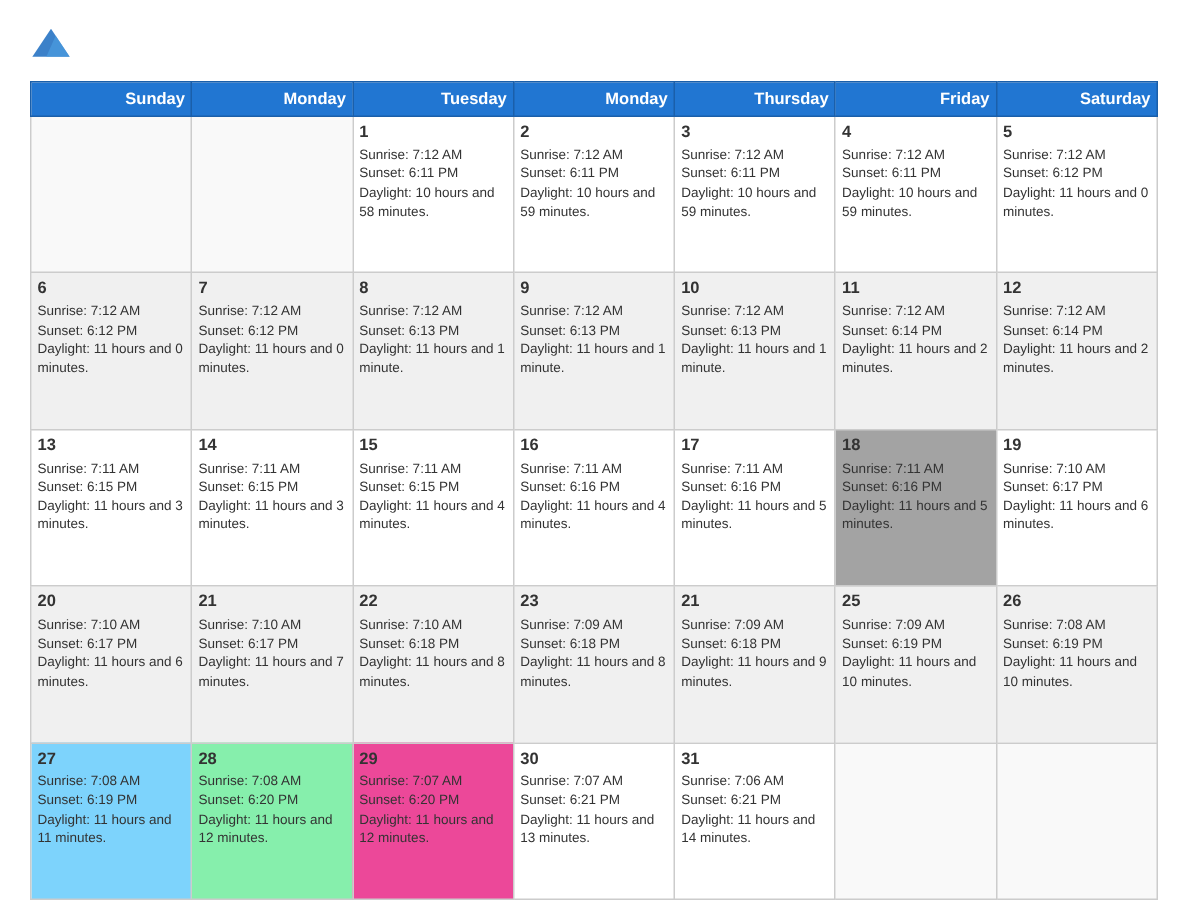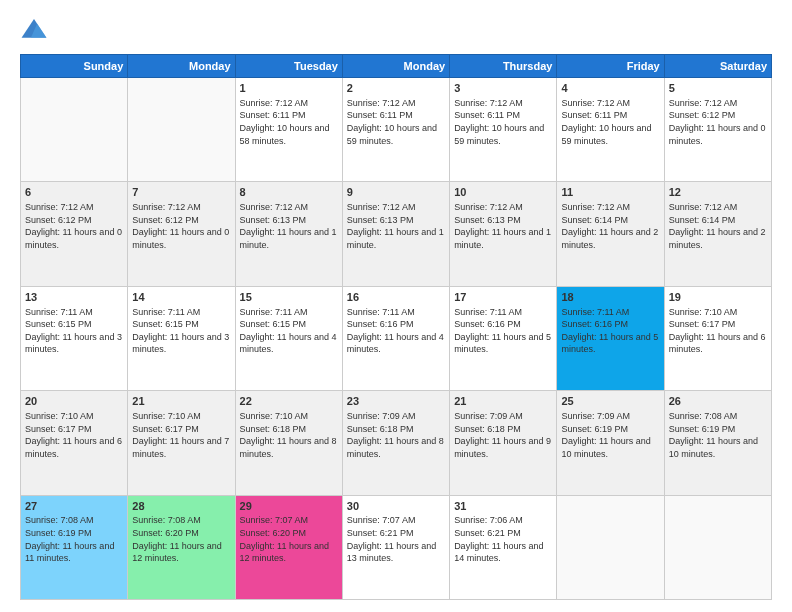--- a/index.html
+++ b/index.html
@@ -242,21 +242,21 @@
             <div class="day-info" style="white-space: pre-line;">Sunrise: 7:11 AM
 Sunset: 6:16 PM
 Daylight: 11 hours and 4 minutes.</div>
           </td>
           <td style="background: rgb(255, 255, 255);">
             <span class="day-num">17</span>
             <div class="day-info" style="white-space: pre-line;">Sunrise: 7:11 AM
 Sunset: 6:16 PM
 Daylight: 11 hours and 5 minutes.</div>
           </td>
-          <td style="background: #0ea5e9;">
+          <td style="background: #a3a3a3;">
             <span class="day-num">18</span>
             <div class="day-info" style="white-space: pre-line;">Sunrise: 7:11 AM
 Sunset: 6:16 PM
 Daylight: 11 hours and 5 minutes.</div>
           </td>
           <td style="background: rgb(255, 255, 255); margin-left: 44px;">
             <span class="day-num">19</span>
             <div class="day-info" style="white-space: pre-line;">Sunrise: 7:10 AM
 Sunset: 6:17 PM
 Daylight: 11 hours and 6 minutes.</div>

